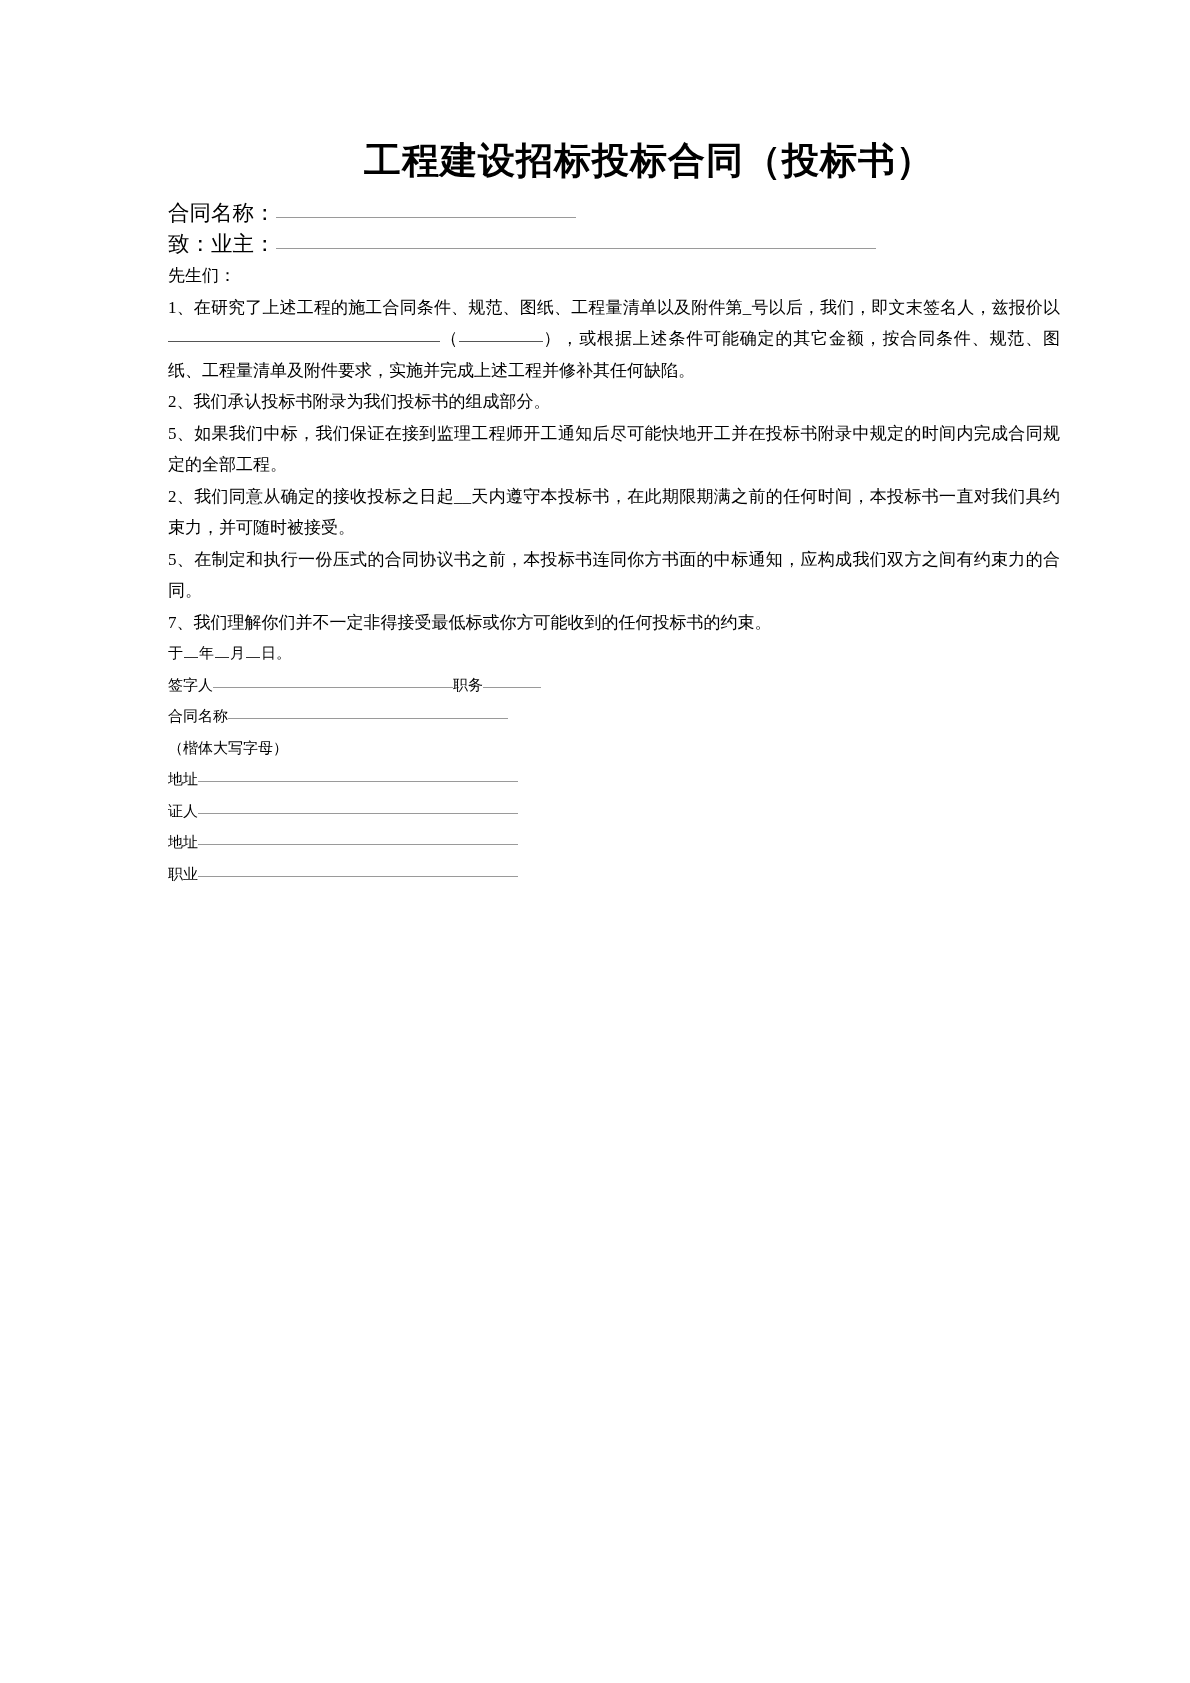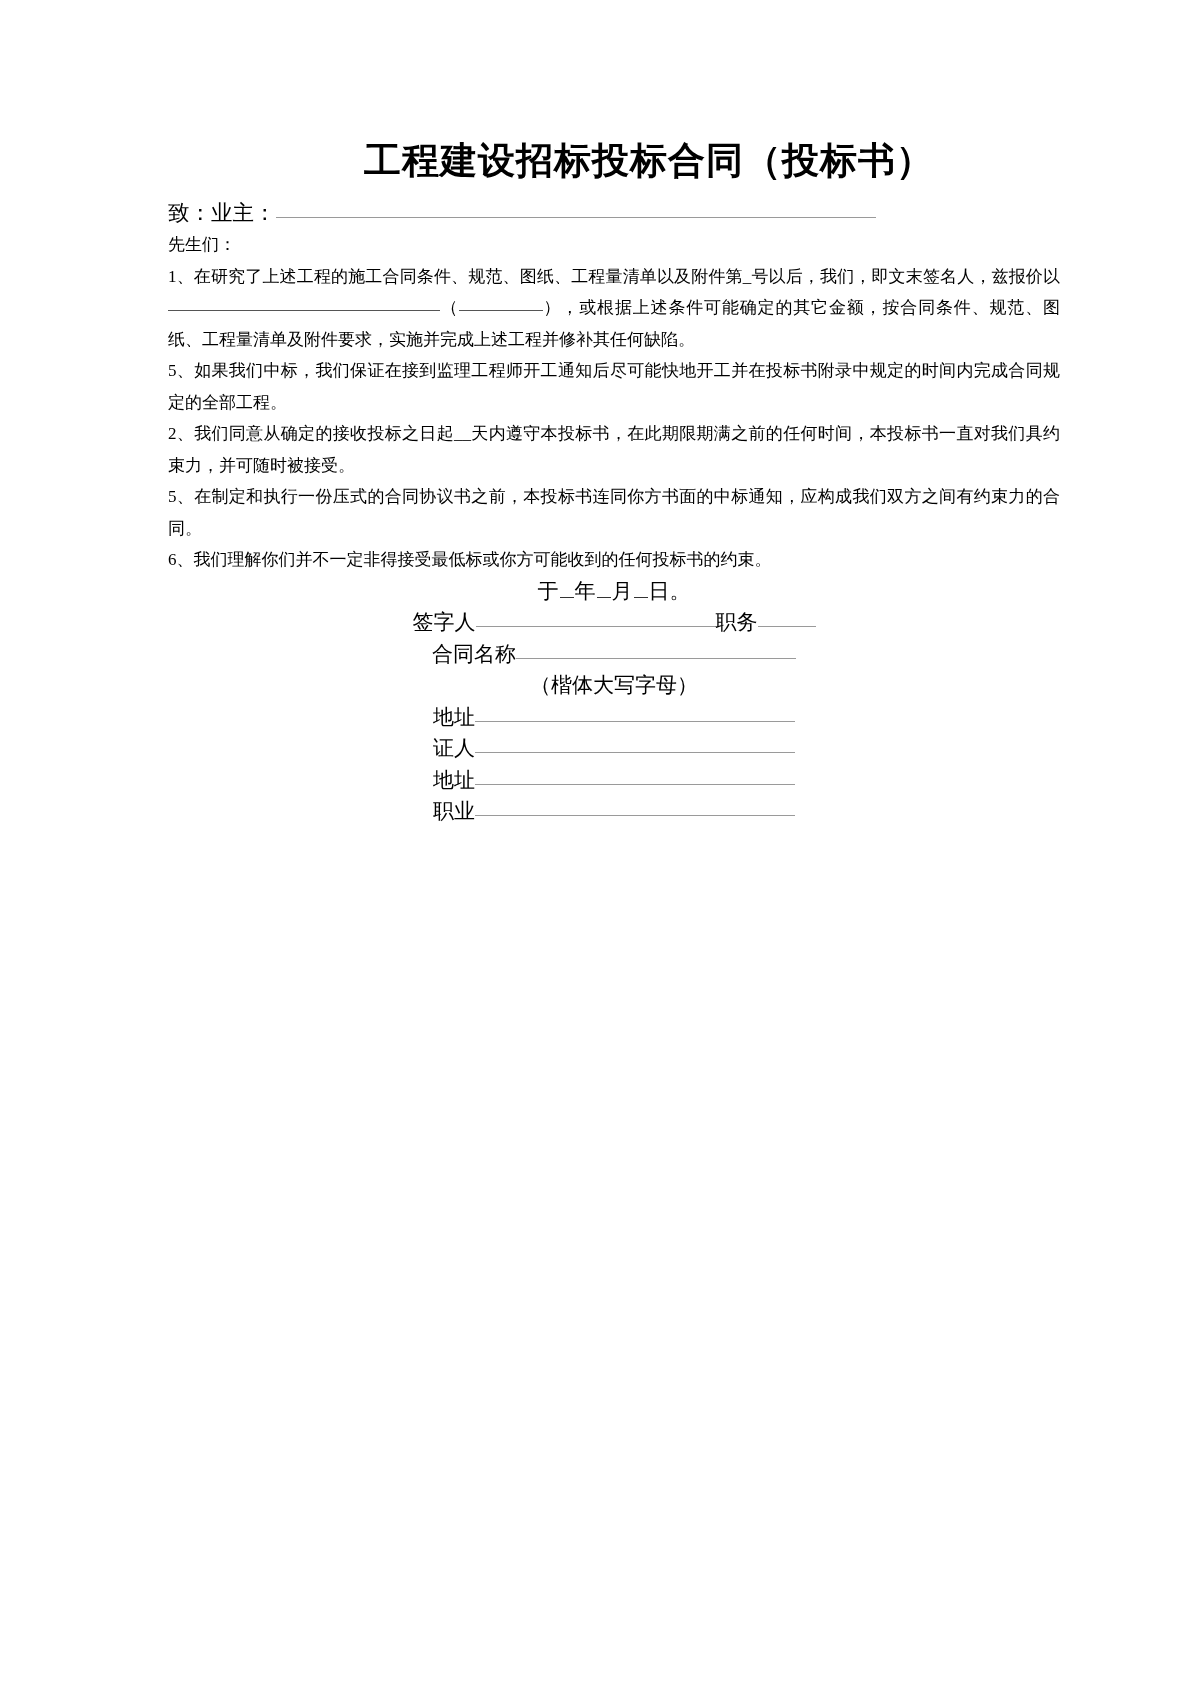--- a/index.html
+++ b/index.html
@@ -54,61 +54,64 @@
   }
   .para {
     font-size: 17px;
     line-height: 31.5px;
     text-align: justify;
     text-justify: inter-ideograph;
     margin: 0;
     word-break: break-all;
   }
   .sig-line {
-    font-size: 21px;
+    font-size: 15px;
     line-height: 31.5px;
     white-space: nowrap;
-    text-align: center;
   }
   .u-short {
     display: inline-block;
     width: 14px;
     border-bottom: 1px solid #333;
     height: 15px;
     margin: 0 1px;
     vertical-align: baseline;
   }
 </style>
 </head>
 <body>
 
 <div class="page">
   <div class="content">
 
     <h1 class="doc-title">工程建设招标投标合同（投标书）</h1>
 
+    <div class="field-line">
+      <span>合同名称：</span><span class="blank" style="width:300px"></span>
+    </div>
 
     <div class="field-line">
       <span>致：业主：</span><span class="blank" style="width:600px"></span>
     </div>
 
     <div class="para">先生们：</div>
 
     <div class="para">
       <span>1、在研究了上述工程的施工合同条件、规范、图纸、工程量清单以及附件第_号以后，我们，即文末签名人，兹报价以</span><span class="blank blank-dark" style="width:272px"></span><span>（</span><span class="blank blank-dark" style="width:84px"></span><span>），或根据上述条件可能确定的其它金额，按合同条件、规范、图纸、工程量清单及附件要求，实施并完成上述工程并修补其任何缺陷。</span>
     </div>
 
+    <div class="para">2、我们承认投标书附录为我们投标书的组成部分。</div>
 
     <div class="para">5、如果我们中标，我们保证在接到监理工程师开工通知后尽可能快地开工并在投标书附录中规定的时间内完成合同规定的全部工程。</div>
 
     <div class="para">2、我们同意从确定的接收投标之日起__天内遵守本投标书，在此期限期满之前的任何时间，本投标书一直对我们具约束力，并可随时被接受。</div>
 
     <div class="para">5、在制定和执行一份压式的合同协议书之前，本投标书连同你方书面的中标通知，应构成我们双方之间有约束力的合同。</div>
 
-    <div class="para">6、我们理解你们并不一定非得接受最低标或你方可能收到的任何投标书的约束。</div>
+    <div class="para">7、我们理解你们并不一定非得接受最低标或你方可能收到的任何投标书的约束。</div>
 
     <div class="sig-line">
       <span>于</span><span class="u-short"></span><span>年</span><span class="u-short"></span><span>月</span><span class="u-short"></span><span>日。</span>
     </div>
 
     <div class="sig-line">
       <span>签字人</span><span class="blank" style="width:240px"></span><span>职务</span><span class="blank" style="width:58px"></span>
     </div>
 
     <div class="sig-line">

